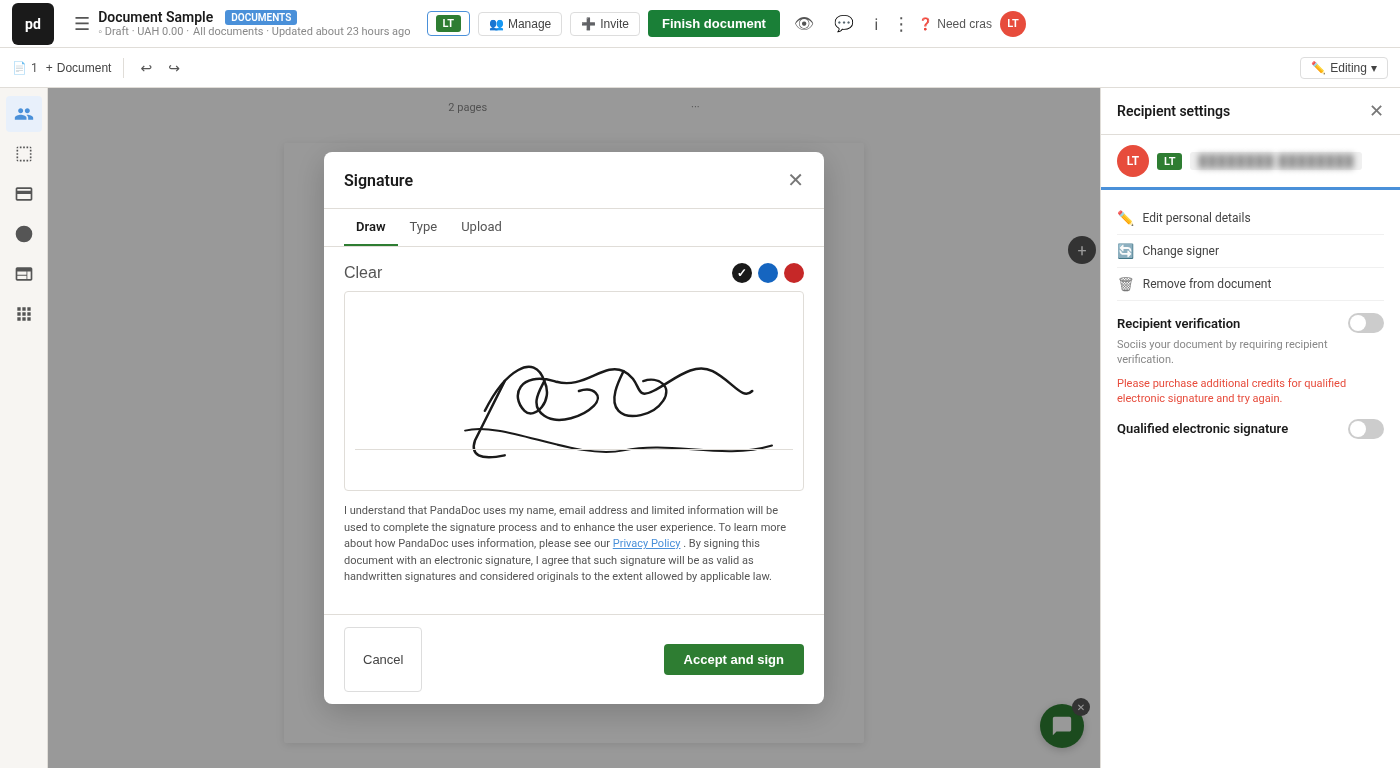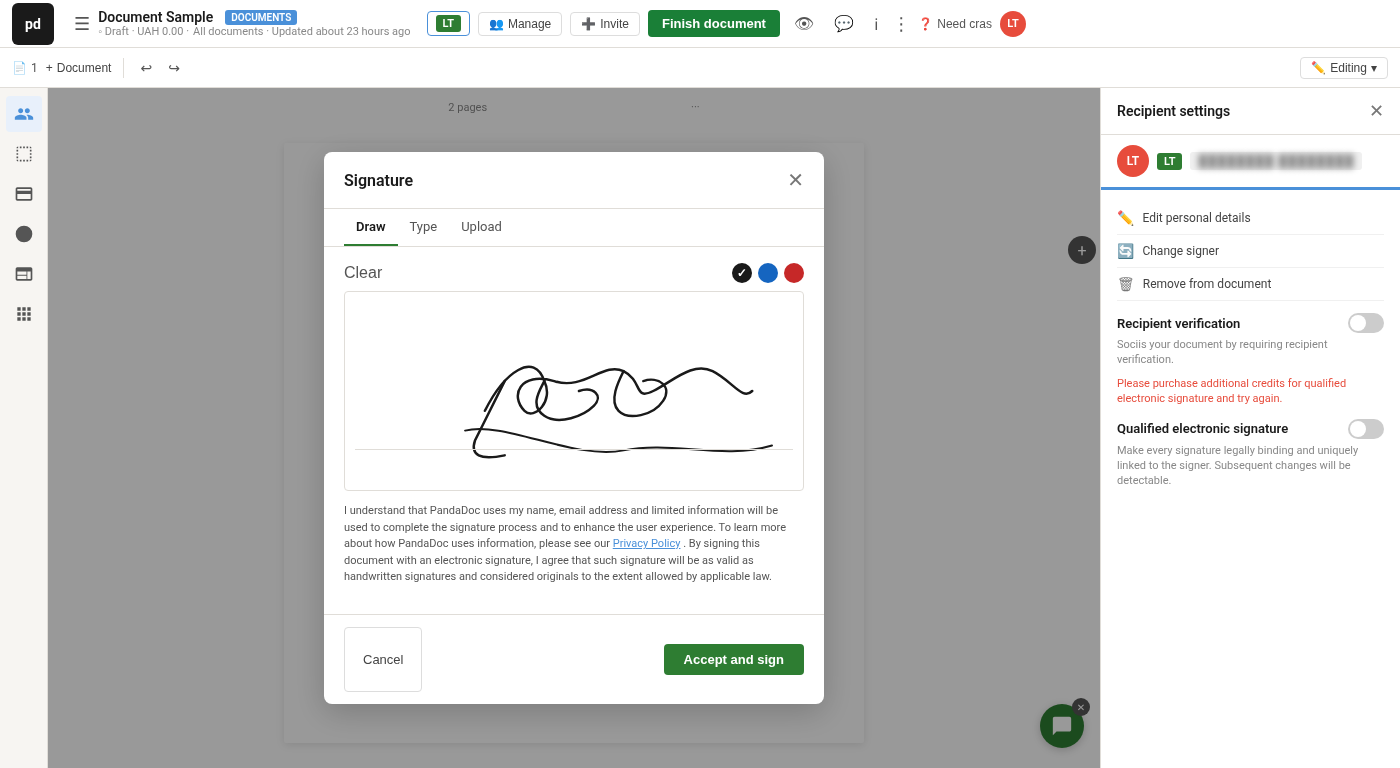--- a/index.html
+++ b/index.html
@@ -762,21 +762,20 @@
         <div class="toggle off"></div>
       </div>
       <p class="panel-desc">Sociis your document by requiring recipient verification.</p>
 
       <p class="error-text">Please purchase additional credits for qualified electronic signature and try again.</p>
 
       <div class="section-label">
         <span>Qualified electronic signature</span>
         <div class="toggle off"></div>
       </div>
-      <p class="panel-desc">Make every signature legally binding and uniquely linked to the signer. Subsequent changes will be detectable.</p>
 
     </div>
 
     <div style="position:absolute;top:148px;right:304px;width:28px;height:28px;background:#555;border-radius:50%;display:flex;align-items:center;justify-content:center;color:white;font-size:16px;cursor:pointer;">+</div>
   </div>
 
 </div>
 
 <div class="chat-bubble" style="position:fixed;bottom:20px;right:316px;">
   <div class="close-overlay-btn">✕</div>

